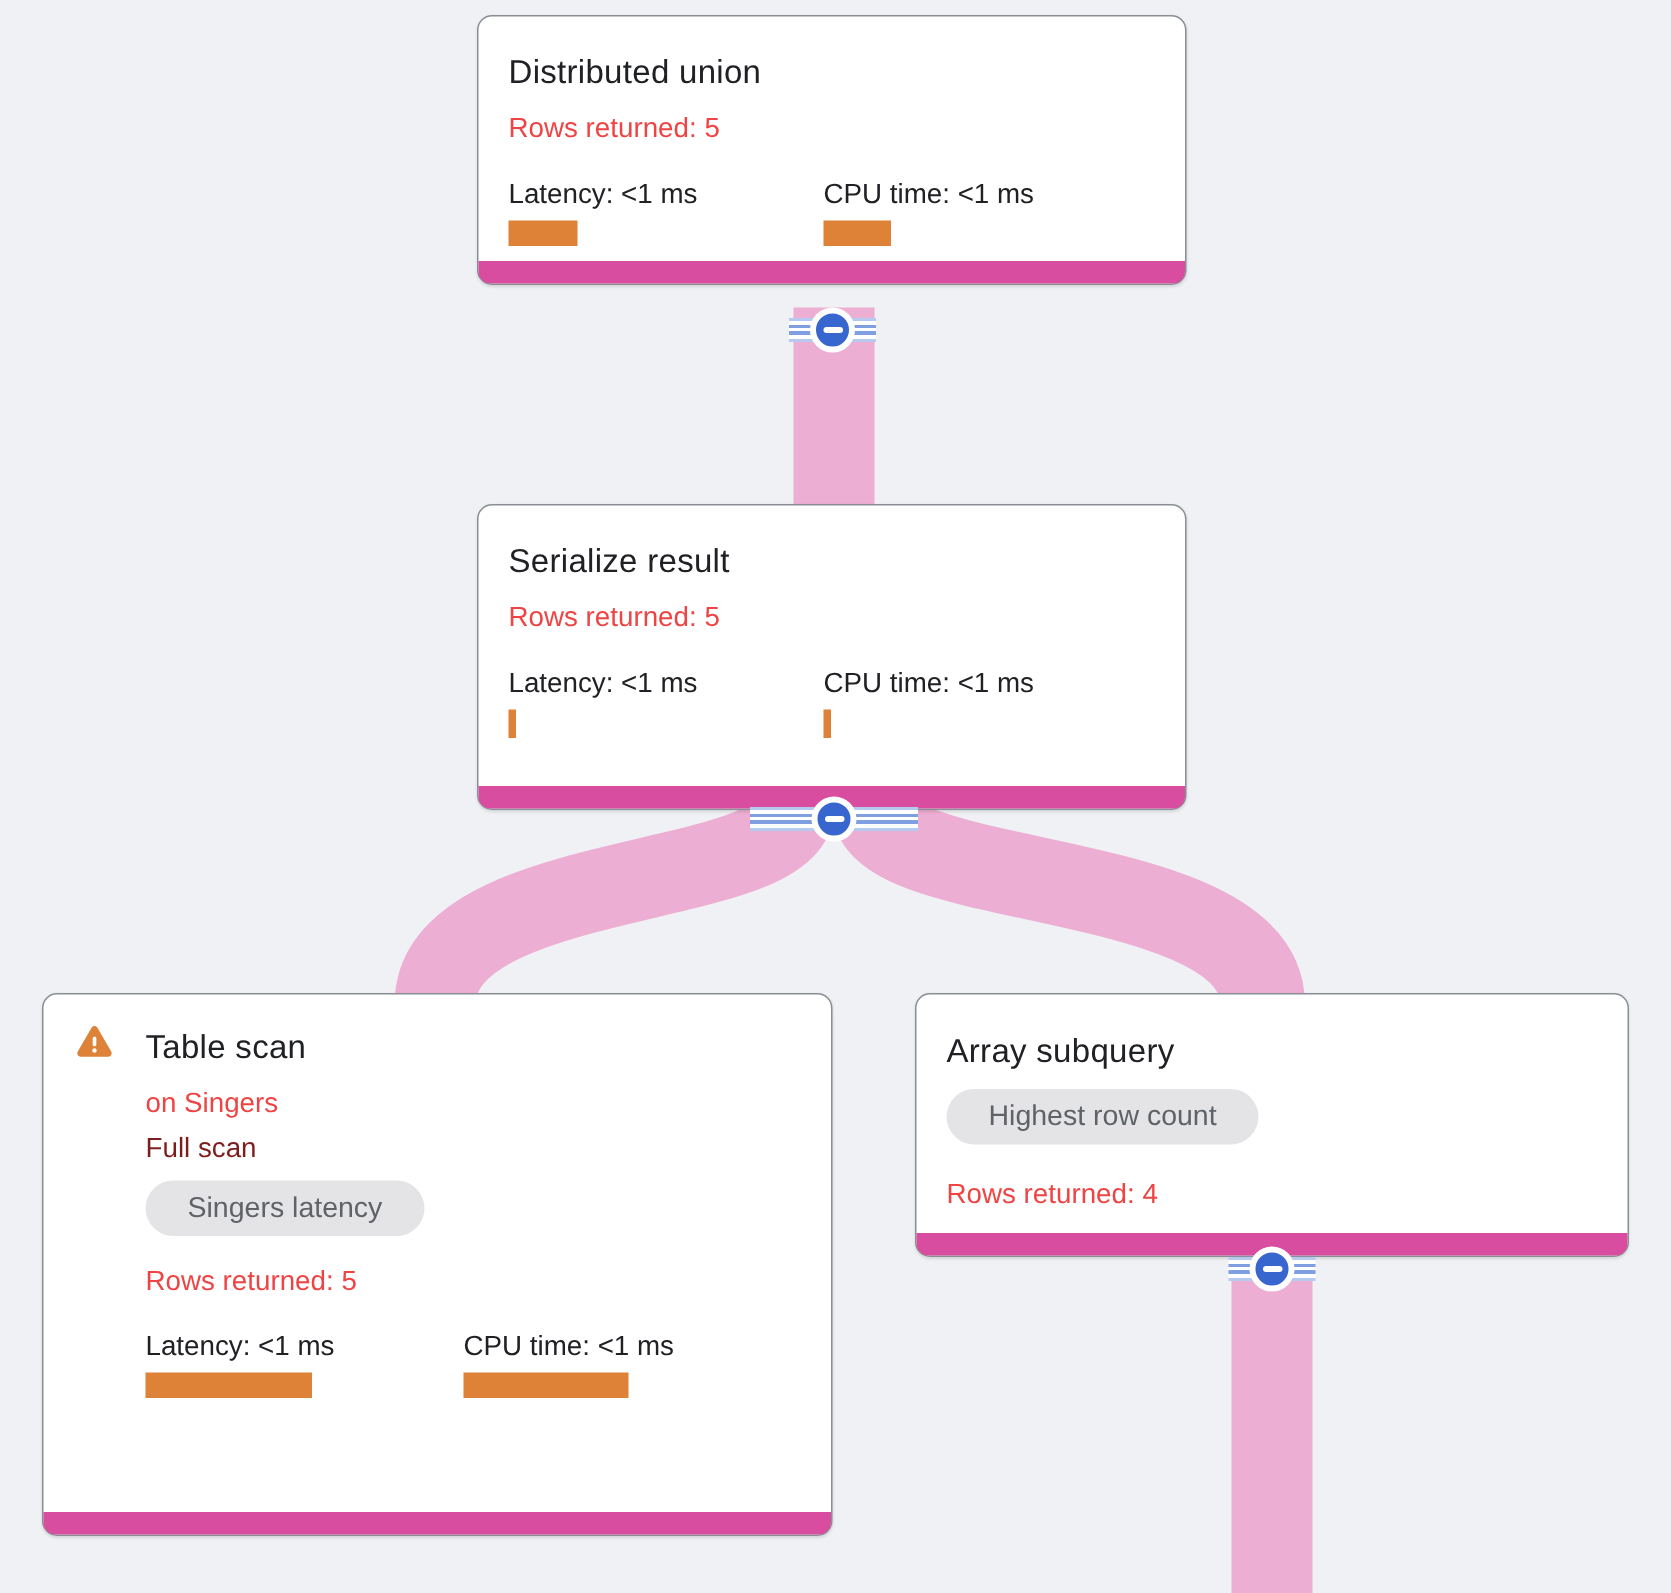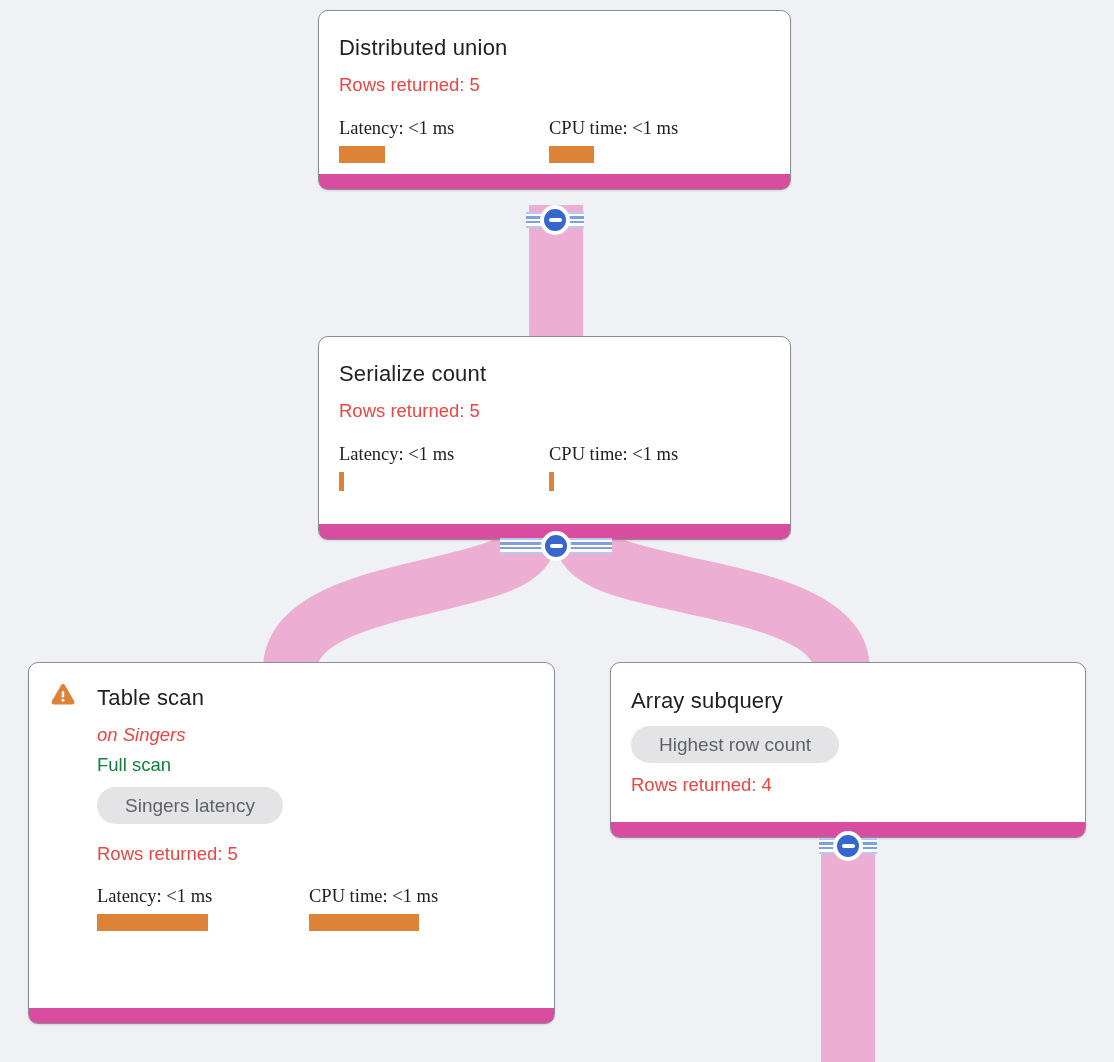--- a/index.html
+++ b/index.html
@@ -27,50 +27,50 @@
     position:absolute; left:0; right:0; bottom:0;
     height:15px;
     background:#d84d9f;
     border-radius:0 0 8px 8px;
   }
   .node-body { position:relative; }
   .node-title {
     font-size:22px; font-weight:500; letter-spacing:.2px; color:#202124;
   }
   .node-line { font-size:18.5px; color:#ef4444; }
-  .node-line.muted { color:#15803d; }
-  .metrics { display:flex;font-family:Liberation Serif, serif; }
+  .node-line.muted { color:#7f1d1d; }
+  .metrics { display:flex; }
   .metric-label { font-size:18.5px; color:#202124; margin-bottom:7px; }
   .metric-bar { height:17px; background:#dd8236; }
   .badge {
     display:inline-flex; align-items:center;
     height:37px; padding:0 28px;
     background:#e4e4e6; border-radius:19px;
     font-size:19px; color:#5f6368;
     width:max-content;
   }
   .warn-icon { position:absolute; left:20px; top:18px; }
 
   
   #node-distributed-union .node-body, #node-serialize-result .node-body { padding:24px 20px 0 20px; }
   #node-distributed-union .node-title, #node-serialize-result .node-title { margin-bottom:13px; }
   #node-distributed-union .node-line, #node-serialize-result .node-line { margin-bottom:22px; }
   #node-distributed-union .metric, #node-serialize-result .metric { width:210px; }
 
   #node-table-scan .node-body { padding:22px 20px 0 68px; }
   #node-table-scan .node-title { margin-bottom:13px; }
-  #node-table-scan .subtitle { margin-bottom:8px;font-style:italic; }
+  #node-table-scan .subtitle { margin-bottom:8px; }
   #node-table-scan .note { margin-bottom:11px; }
   #node-table-scan .badge { margin-bottom:9px; }
   #node-table-scan .rows { margin-top:10px; margin-bottom:21px; }
   #node-table-scan .metric { width:212px; }
 
   #node-array-subquery .node-body { padding:25px 28px 0 20px; }
   #node-array-subquery .node-title { margin-bottom:12px; }
-  #node-array-subquery .badge { margin-bottom:11px; }
+  #node-array-subquery .badge { margin-bottom:22px; }
 
   
   .collapse { position:absolute; z-index:3; }
   .stripes {
     position:absolute; left:0; top:0; width:100%; height:16px;
     background:linear-gradient(to bottom,
       #b6c9ef 0, #b6c9ef 2px,
       #ffffff 2px, #ffffff 4.5px,
       #7f9fe0 4.5px, #7f9fe0 7px,
       #ffffff 7px, #ffffff 9px,
@@ -112,21 +112,21 @@
         <div class="metric-label">CPU time: &lt;1 ms</div>
         <div class="metric-bar" style="width: 45px;"></div>
       </div>
     </div>
   </div>
   <div class="node-footer"></div>
 </div>
 
 <div class="node" id="node-serialize-result" style="left:318px; top:336px; width:473px; height:204px;">
   <div class="node-body">
-    <div class="node-title">Serialize count</div>
+    <div class="node-title">Serialize result</div>
     <div class="node-line">Rows returned: 5</div>
     <div class="metrics">
       <div class="metric">
         <div class="metric-label">Latency: &lt;1 ms</div>
         <div class="metric-bar" style="height: 19px; width: 5px;"></div>
       </div>
       <div class="metric">
         <div class="metric-label">CPU time: &lt;1 ms</div>
         <div class="metric-bar" style="height: 19px; width: 5px;"></div>
       </div>

